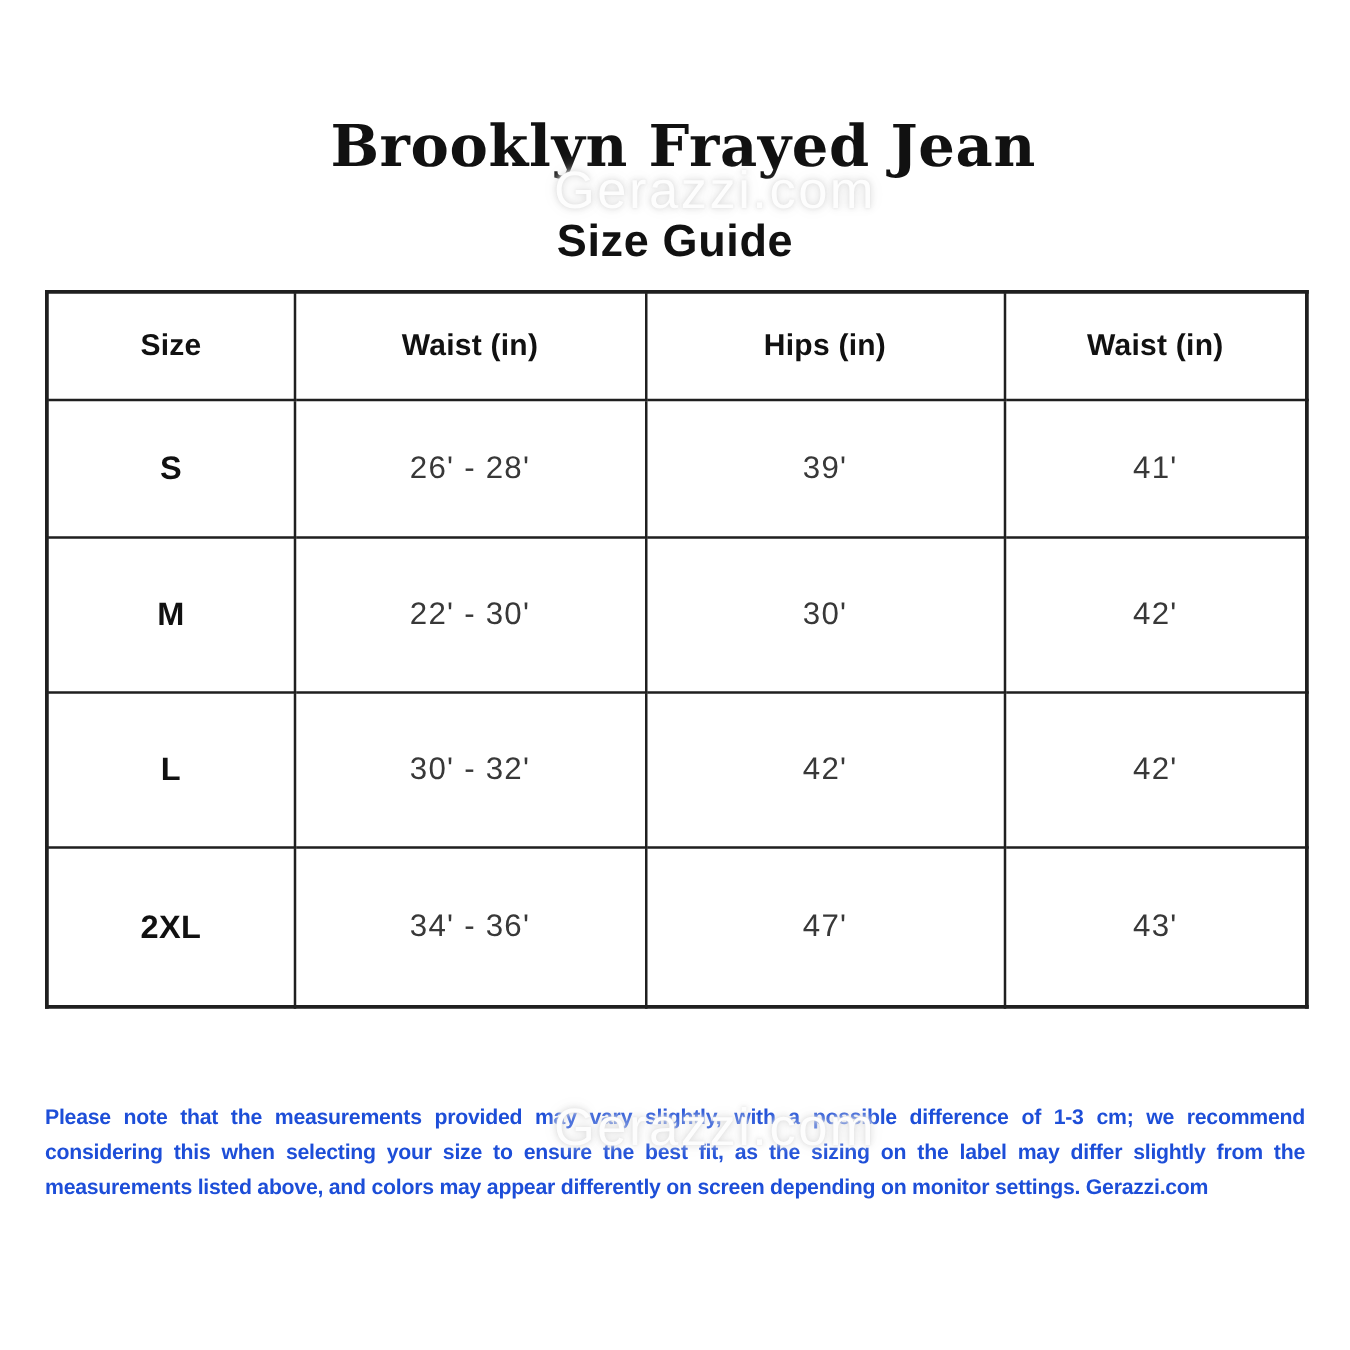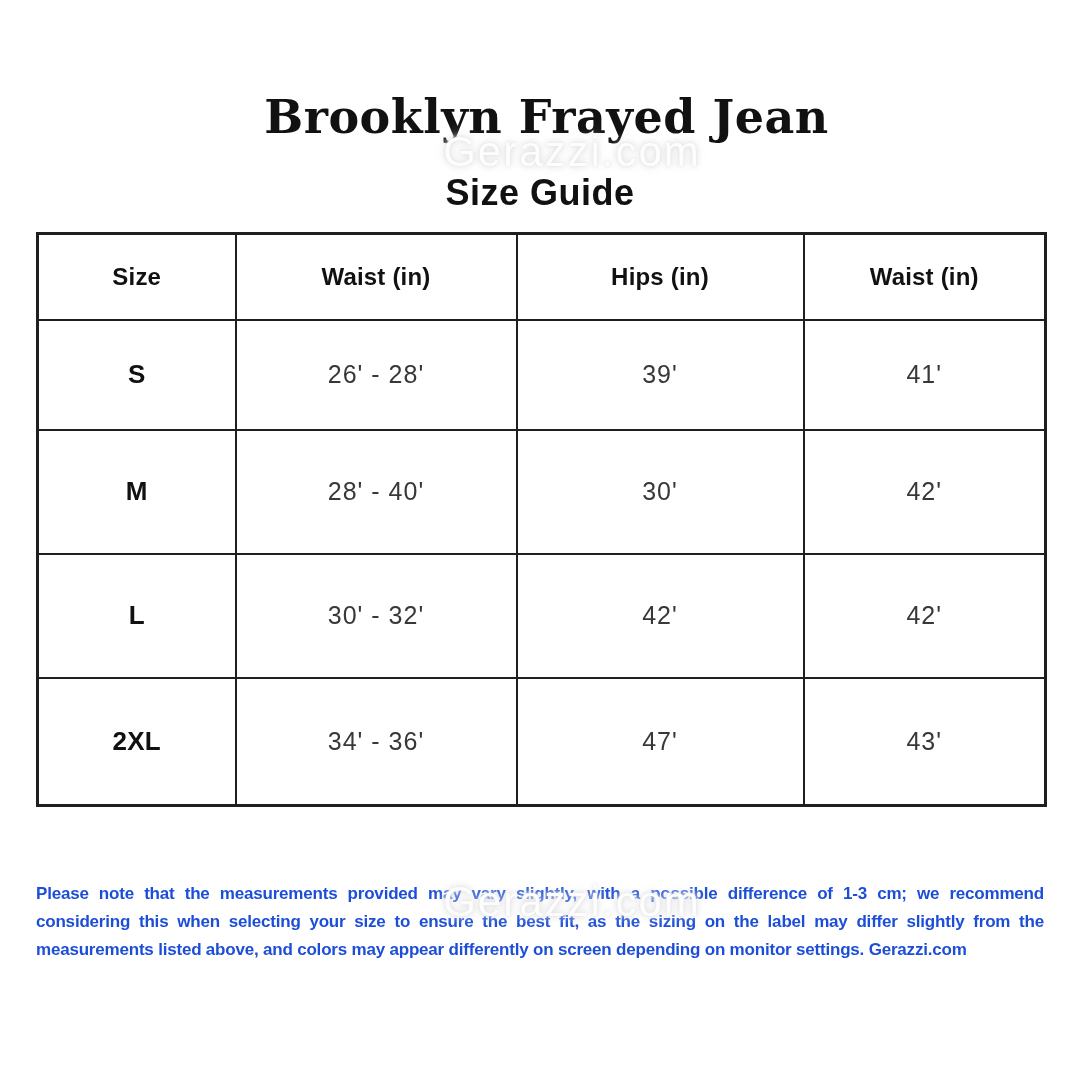--- a/index.html
+++ b/index.html
@@ -150,21 +150,21 @@
     </thead>
     <tbody>
       <tr>
         <td class="size-cell">S</td>
         <td class="value-cell">26' - 28'</td>
         <td class="value-cell">39'</td>
         <td class="value-cell">41'</td>
       </tr>
       <tr>
         <td class="size-cell">M</td>
-        <td class="value-cell">28' - 40'</td>
+        <td class="value-cell">22' - 30'</td>
         <td class="value-cell">30'</td>
         <td class="value-cell">42'</td>
       </tr>
       <tr>
         <td class="size-cell">L</td>
         <td class="value-cell">30' - 32'</td>
         <td class="value-cell">42'</td>
         <td class="value-cell">42'</td>
       </tr>
       <tr>

